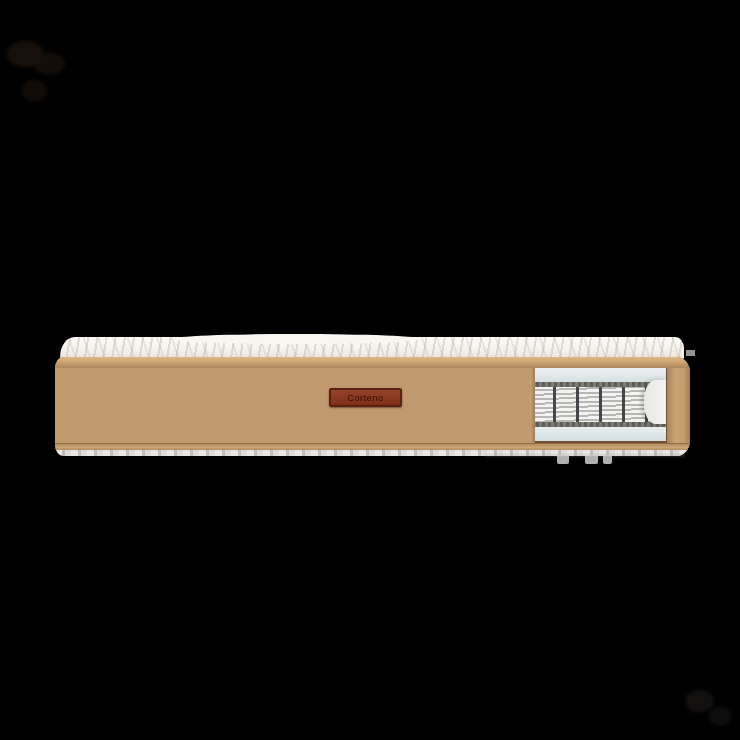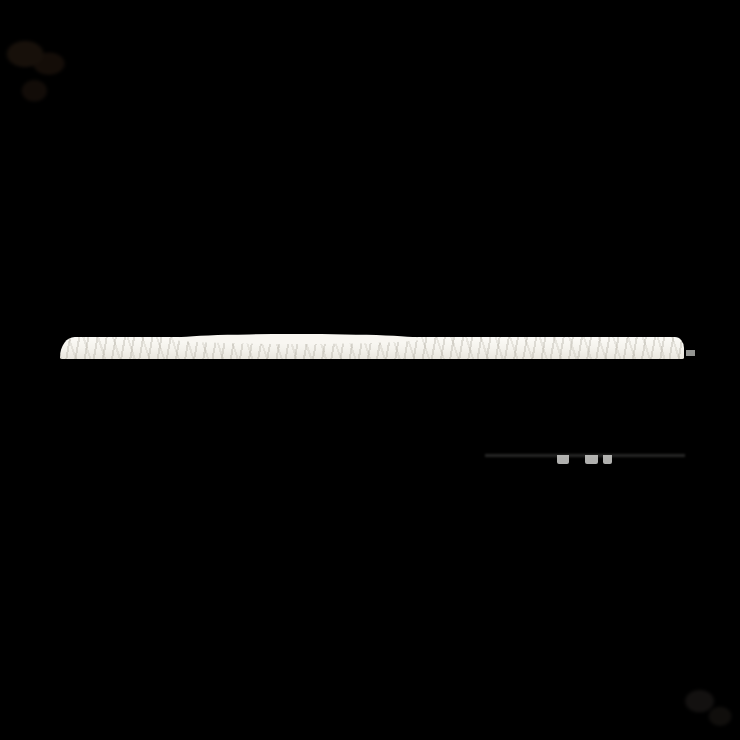--- a/index.html
+++ b/index.html
@@ -119,20 +119,43 @@
 <div class="stage">
 
   <div class="blob blob-tl"></div>
   <div class="blob blob-br"></div>
 
   <div class="mattress">
 
     <div class="top-quilt"></div>
     <div class="quilt-end-tab"></div>
 
+    <div class="band">
+
+      <div class="panel"></div>
+
+      <div class="cutaway">
+        <div class="cut-layer foam-top"></div>
+        <div class="cut-layer felt-top"></div>
+        <div class="cut-layer springs"></div>
+        <div class="cut-layer felt-bot"></div>
+        <div class="cut-layer foam-bot"></div>
+        <div class="cut-layer base-line"></div>
+        <div class="corner-foam"></div>
+        <div class="fold"></div>
+      </div>
+
+      <div class="corner-band"></div>
+
+      <div class="label">Corteno</div>
+
+      <div class="piping-top"></div>
+      <div class="piping-bottom"></div>
+      <div class="bottom-strip"></div>
+    </div>
 
     <div class="ground-smear"></div>
     <div class="foot foot-1"></div>
     <div class="foot foot-2"></div>
     <div class="foot foot-3"></div>
   </div>
 
 </div>
 
 </body></html>

